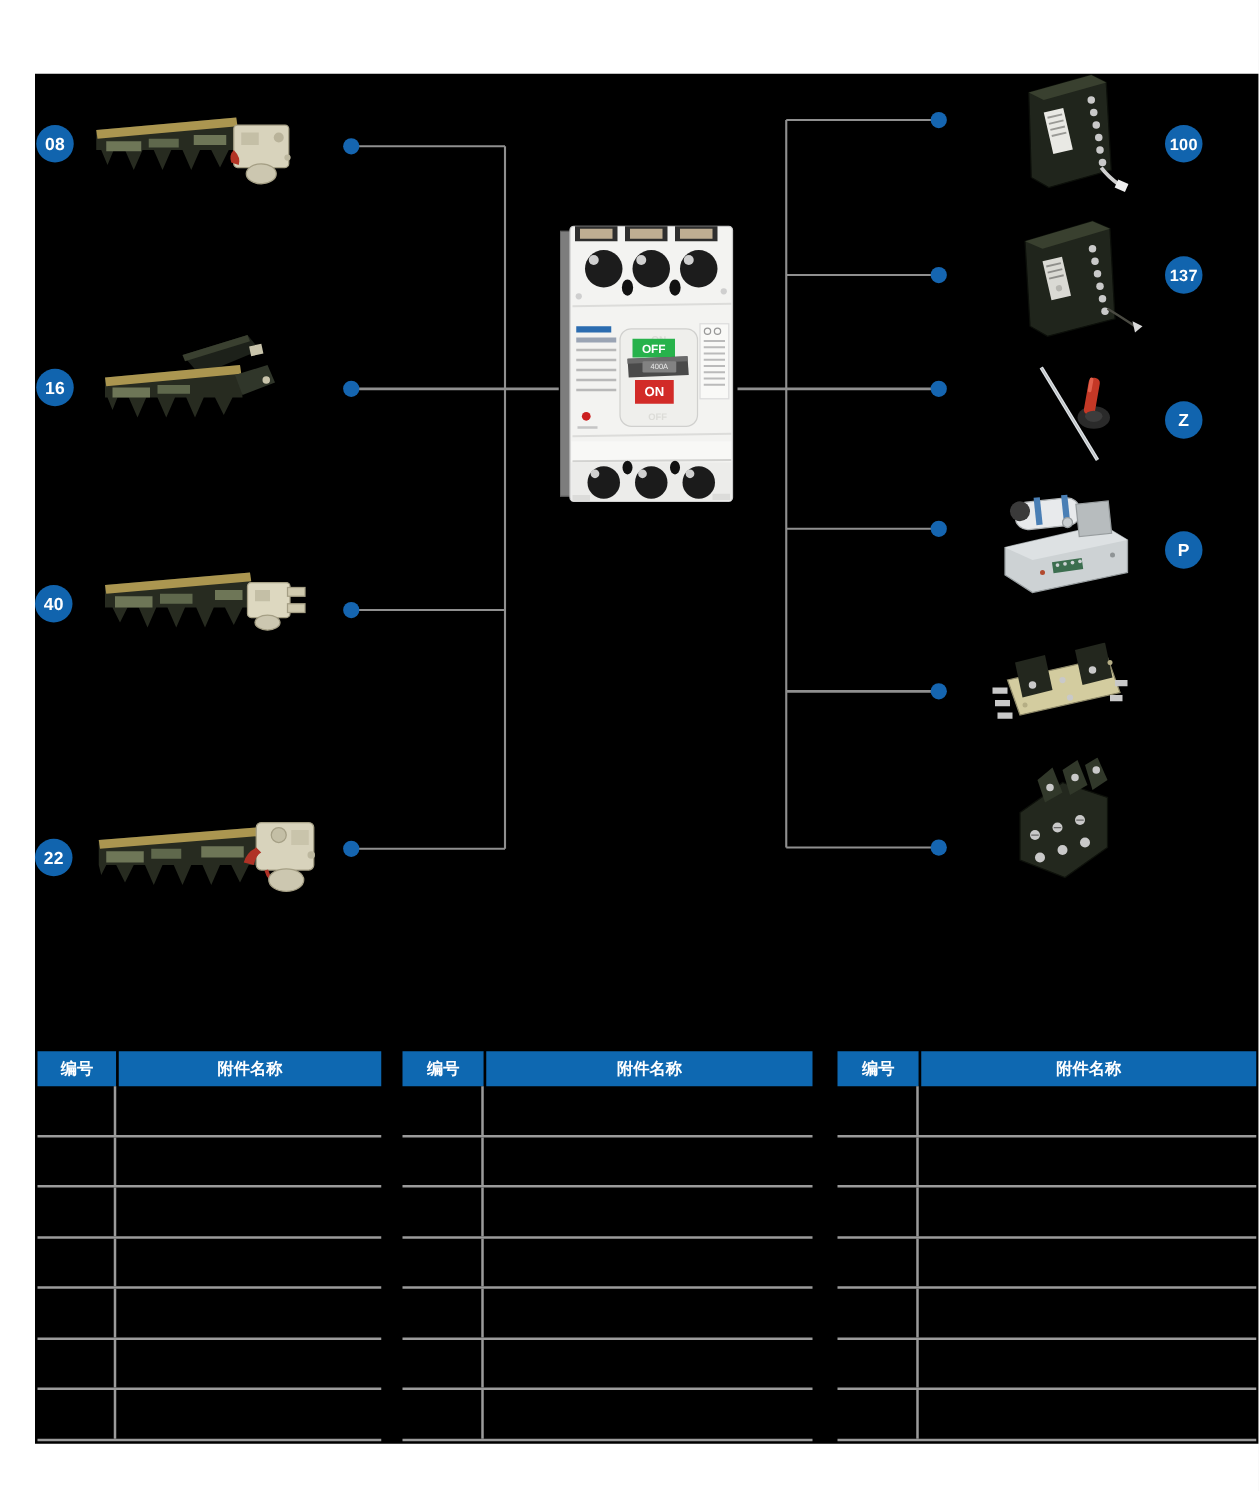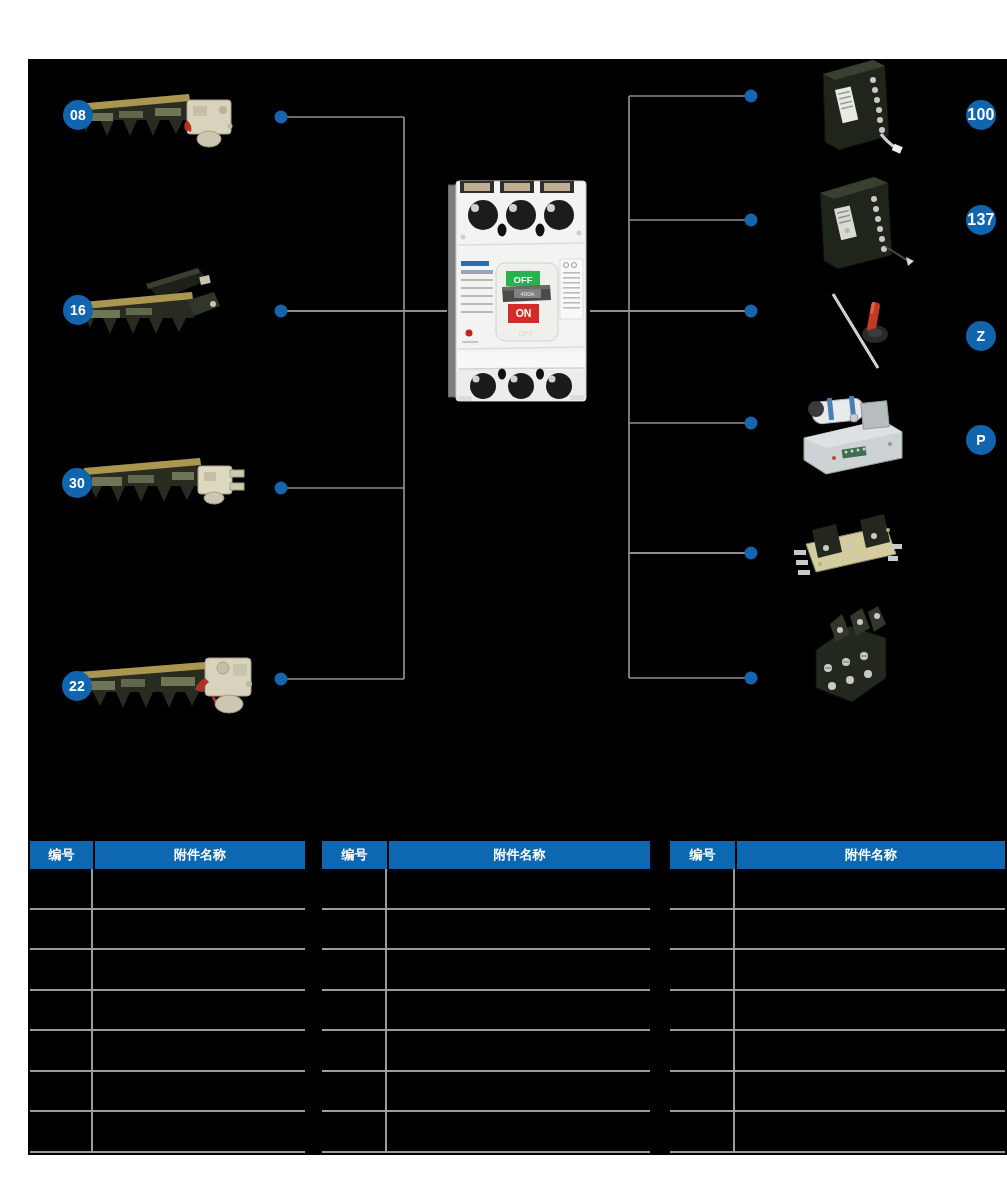--- a/index.html
+++ b/index.html
@@ -5,23 +5,23 @@
   html,body{margin:0;padding:0;background:#ffffff;}
   .stage{
     position:relative;width:1007px;height:1193px;background:#ffffff;overflow:hidden;
     font-family:"Liberation Sans","DejaVu Sans",sans-serif;
   }
   .panel{position:absolute;left:28px;top:59px;width:979px;height:1096px;background:#000000;}
   .overlay{position:absolute;left:0;top:0;width:1007px;height:1193px;pointer-events:none;}
   .badge{
     position:absolute;width:30px;height:30px;border-radius:50%;
     background:#1164ae;color:#ffffff;font-size:14px;font-weight:bold;
-    display:flex;align-items:center;justify-content:center;letter-spacing:.2px;margin-left:34px;
+    display:flex;align-items:center;justify-content:center;letter-spacing:.2px;
   }
-  .badge.small-text{font-size:16px;}
+  .badge.small-text{font-size:13px;}
   .acc{position:absolute;}
   .acc-table{position:absolute;top:841px;}
   .acc-table .thead{display:grid;height:28px;}
   .acc-table .th{
     background:#0e68b1;color:#ffffff;font-weight:bold;font-size:13px;
     display:flex;align-items:center;justify-content:center;
   }
   .acc-table .th-gap{background:#000000;}
   .acc-table .tbody{display:flex;flex-direction:column;height:284px;}
   .trow{flex:1;display:grid;border-bottom:2px solid #9b9b9b;box-sizing:border-box;}
@@ -329,21 +329,21 @@
         <circle cx="54" cy="16" r="3"></circle>
         <circle cx="71" cy="10" r="3"></circle>
     </g>
     <line x1="19" y1="62" x2="25" y2="62" stroke="#6a6a6a"></line>
     <line x1="37" y1="56" x2="43" y2="56" stroke="#6a6a6a"></line>
     <line x1="55" y1="50" x2="61" y2="50" stroke="#6a6a6a"></line>
   </svg>
 
   <div class="badge" style="left:29px;top:100px">08</div>
   <div class="badge" style="left:29px;top:295px">16</div>
-  <div class="badge" style="left:28px;top:468px">30</div>
+  <div class="badge" style="left:28px;top:468px">40</div>
   <div class="badge" style="left:28px;top:671px">22</div>
   <div class="badge small-text" style="left:932px;top:100px">100</div>
   <div class="badge small-text" style="left:932px;top:205px">137</div>
   <div class="badge" style="left:932px;top:321px">Z</div>
   <div class="badge" style="left:932px;top:425px">P</div>
 
   <div class="acc-table t1" style="left:30px;width:275px">
     <div class="thead">
       <div class="th">编号</div>
       <div class="th-gap"></div>

